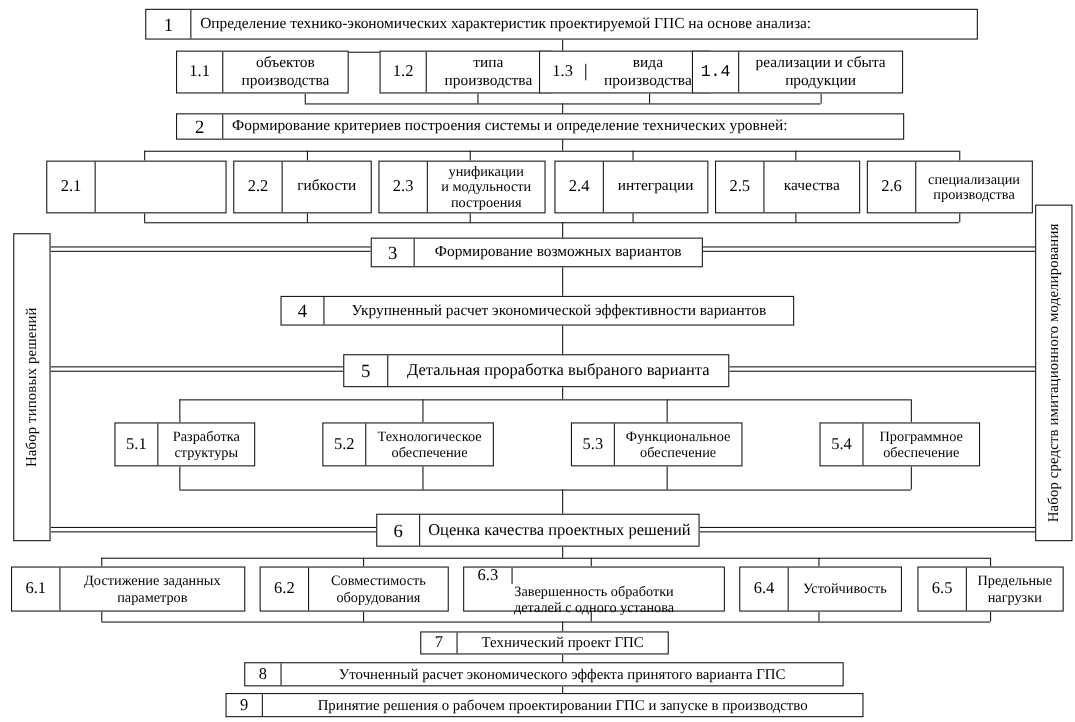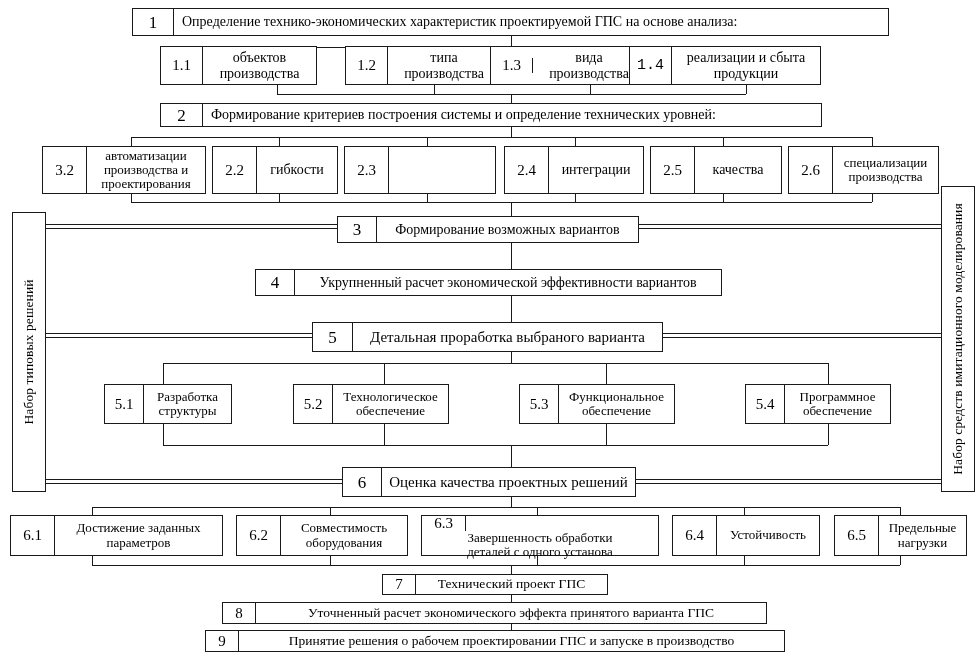--- a/index.html
+++ b/index.html
@@ -190,31 +190,31 @@
     <div class="txt">реализации и сбыта
 продукции</div>
   </div>
 
   <div class="box wide big-num" style="left:160px;top:103px;width:662px;height:24px;">
     <div class="num" style="width:42px;">2</div>
     <div class="txt">Формирование критериев построения системы и определение технических уровней:</div>
   </div>
 
   <div class="box" style="left:42px;top:146px;width:164px;height:48px;">
-    <div class="num" style="width:44px;">3.2</div>
-    <div class="txt" style="font-size:13px;">автоматизации
-производства и
-проектирования</div>
+    <div class="num" style="width:44px;">2.1</div>
   </div>
   <div class="box" style="left:212px;top:146px;width:126px;height:48px;">
     <div class="num" style="width:44px;">2.2</div>
     <div class="txt">гибкости</div>
   </div>
   <div class="box" style="left:344px;top:146px;width:152px;height:48px;">
     <div class="num" style="width:44px;">2.3</div>
+    <div class="txt" style="font-size:13px;">унификации
+и модульности
+построения</div>
   </div>
   <div class="box" style="left:504px;top:146px;width:140px;height:48px;">
     <div class="num" style="width:44px;">2.4</div>
     <div class="txt">интеграции</div>
   </div>
   <div class="box" style="left:650px;top:146px;width:132px;height:48px;">
     <div class="num" style="width:44px;">2.5</div>
     <div class="txt">качества</div>
   </div>
   <div class="box" style="left:788px;top:146px;width:151px;height:48px;">

